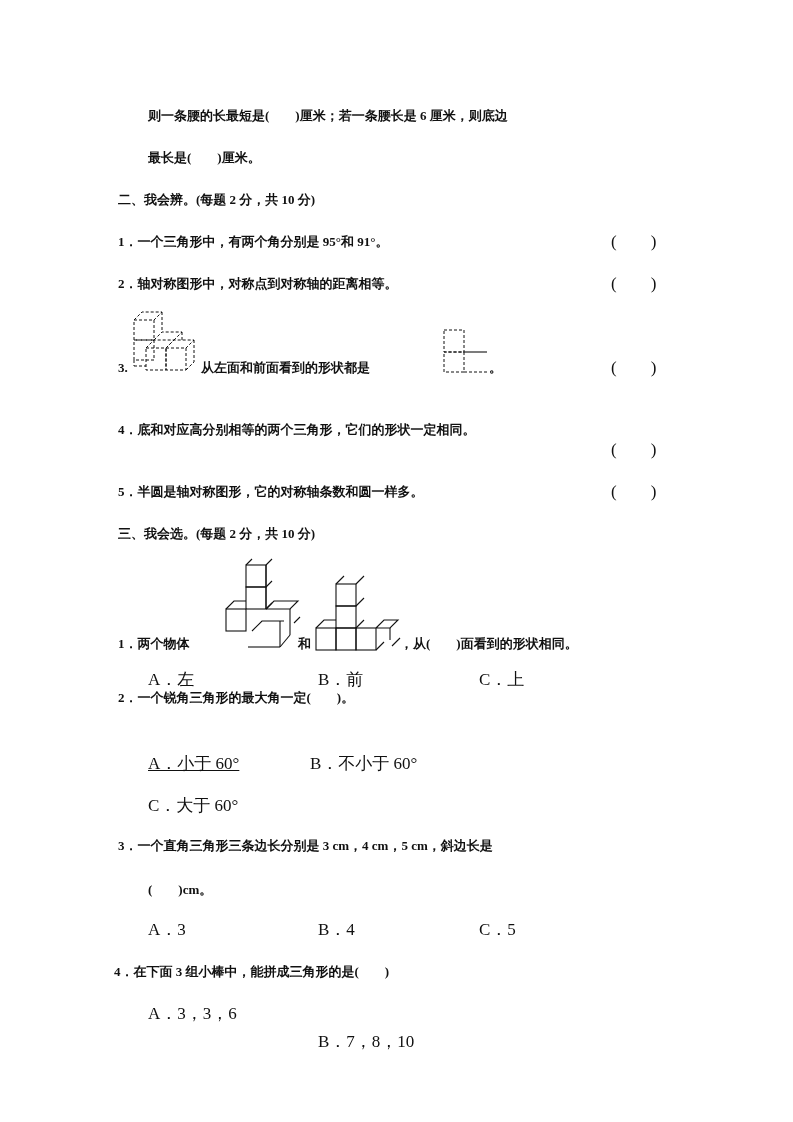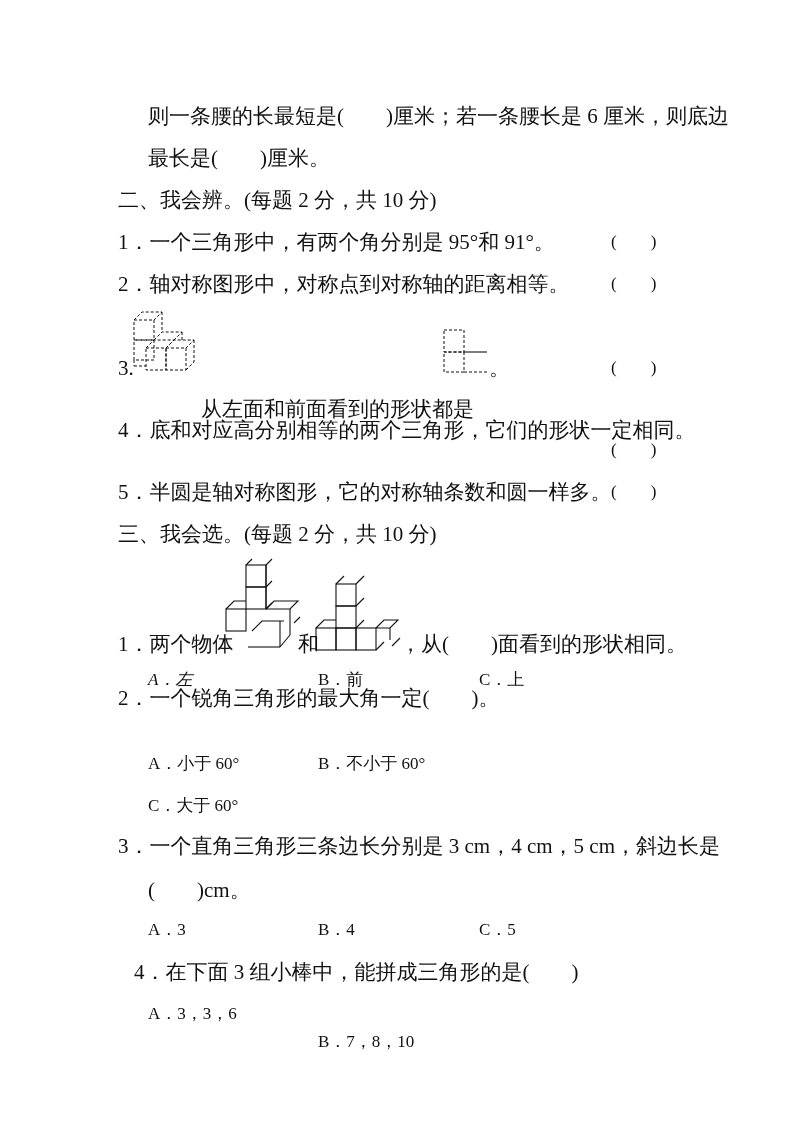--- a/index.html
+++ b/index.html
@@ -1,18 +1,18 @@
 <!DOCTYPE html>
 <html><head>
 <meta charset="utf-8">
 <style>
   html, body { margin:0; padding:0; background:#ffffff; }
   body { width:793px; height:1122px; position:relative; overflow:hidden;
          font-family:"Liberation Serif","DejaVu Serif",serif; color:#111; }
-  .line { position:absolute; font-size:21px; line-height:20px; white-space:nowrap; }
+  .line { position:absolute; font-size:13px; line-height:20px; white-space:nowrap;font-weight:bold; }
   .paren { position:absolute; font-size:17px; line-height:20px; }
   .opt { position:absolute; font-size:17px; line-height:20px; white-space:nowrap; }
   svg { position:absolute; overflow:visible; }
   svg .s { stroke:#111; stroke-width:1.1; fill:none; }
   svg .d { stroke:#111; stroke-width:1; fill:none; stroke-dasharray:3 2; }
 </style>
 </head>
 <body>
 
 <div class="line" style="left:148px;top:106px;">则一条腰的长最短是(　　)厘米；若一条腰长是 6 厘米，则底边</div>
@@ -43,21 +43,21 @@
 
   <rect class="d" x="18" y="40" width="20" height="22"></rect>
   <rect class="d" x="38" y="40" width="20" height="22"></rect>
   <polyline class="d" points="18,40 26,32 46,32 38,40"></polyline>
   <polyline class="d" points="38,40 46,32 66,32 58,40"></polyline>
   <line class="d" x1="66" y1="32" x2="66" y2="54"></line>
   <line class="d" x1="58" y1="62" x2="66" y2="54"></line>
   <line class="d" x1="6" y1="52" x2="6" y2="58"></line>
   <line class="d" x1="6" y1="58" x2="18" y2="58"></line>
 </svg>
-<div class="line" style="left:201px;top:358px;margin-top:41px;">从左面和前面看到的形状都是</div>
+<div class="line" style="left:201px;top:358px;">从左面和前面看到的形状都是</div>
 <svg style="left:443px;top:329px;" width="50" height="46">
   <rect class="d" x="1" y="1" width="20" height="22"></rect>
   <rect class="d" x="1" y="23" width="20" height="20"></rect>
   <line class="s" x1="21" y1="23" x2="44" y2="23"></line>
   <line class="d" x1="21" y1="43" x2="44" y2="43"></line>
 </svg>
 <div class="line" style="left:489px;top:358px;">。</div>
 <div class="paren" style="left:611px;top:358px;">(　　)</div>
 
 <div class="line" style="left:118px;top:398px;margin-top:22px;">
@@ -112,36 +112,36 @@
   <rect class="s" x="42" y="54" width="20" height="22"></rect>
   <polyline class="s" points="2,54 10,46 22,46"></polyline>
   <polyline class="s" points="42,54 50,46"></polyline>
   <polyline class="s" points="62,54 70,46 84,46 76,54 62,54"></polyline>
   <line class="s" x1="62" y1="76" x2="70" y2="68"></line>
   <line class="s" x1="76" y1="54" x2="76" y2="66"></line>
   <line class="s" x1="78" y1="72" x2="86" y2="64"></line>
 </svg>
 <div class="line" style="left:400px;top:634px;">，从(　　)面看到的形状相同。</div>
 
-<div class="opt" style="left:148px;top:670px;font-style:italic;">A．左</div>
+<div class="opt" style="left:148px;top:670px;">A．左</div>
 <div class="opt" style="left:318px;top:670px;">B．前</div>
 <div class="opt" style="left:479px;top:670px;">C．上</div>
 
 <div class="line" style="left:118px;top:688px;">
   <span>2．</span><span>一个锐角三角形的最大角一定(　　)。</span>
 </div>
-<div class="opt" style="left:148px;top:754px;">A．小于 60°</div>
-<div class="opt" style="left:318px;top:754px;">B．不小于 60°</div>
+<div class="opt" style="left:148px;top:754px;text-decoration:underline;">A．小于 60°</div>
+<div class="opt" style="left:310px;top:754px;">B．不小于 60°</div>
 <div class="opt" style="left:148px;top:796px;text-align:center;">C．大于 60°</div>
 
 <div class="line" style="left:118px;top:836px;">
   <span>3．</span><span>一个直角三角形三条边长分别是 3 cm，4 cm，5 cm，斜边长是</span>
 </div>
 <div class="line" style="left:148px;top:880px;">(　　)cm。</div>
 <div class="opt" style="left:148px;top:920px;">A．3</div>
 <div class="opt" style="left:318px;top:920px;text-align:right;">B．4</div>
 <div class="opt" style="left:479px;top:920px;">C．5</div>
 
-<div class="line" style="left:134px;top:962px;">
+<div class="line" style="left:114px;top:962px;">
   <span>4．</span><span>在下面 3 组小棒中，能拼成三角形的是(　　)</span>
 </div>
 <div class="opt" style="left:148px;top:1004px;text-align:right;">A．3，3，6</div>
 <div class="opt" style="left:318px;top:1032px;">B．7，8，10</div>
 
 </body></html>

